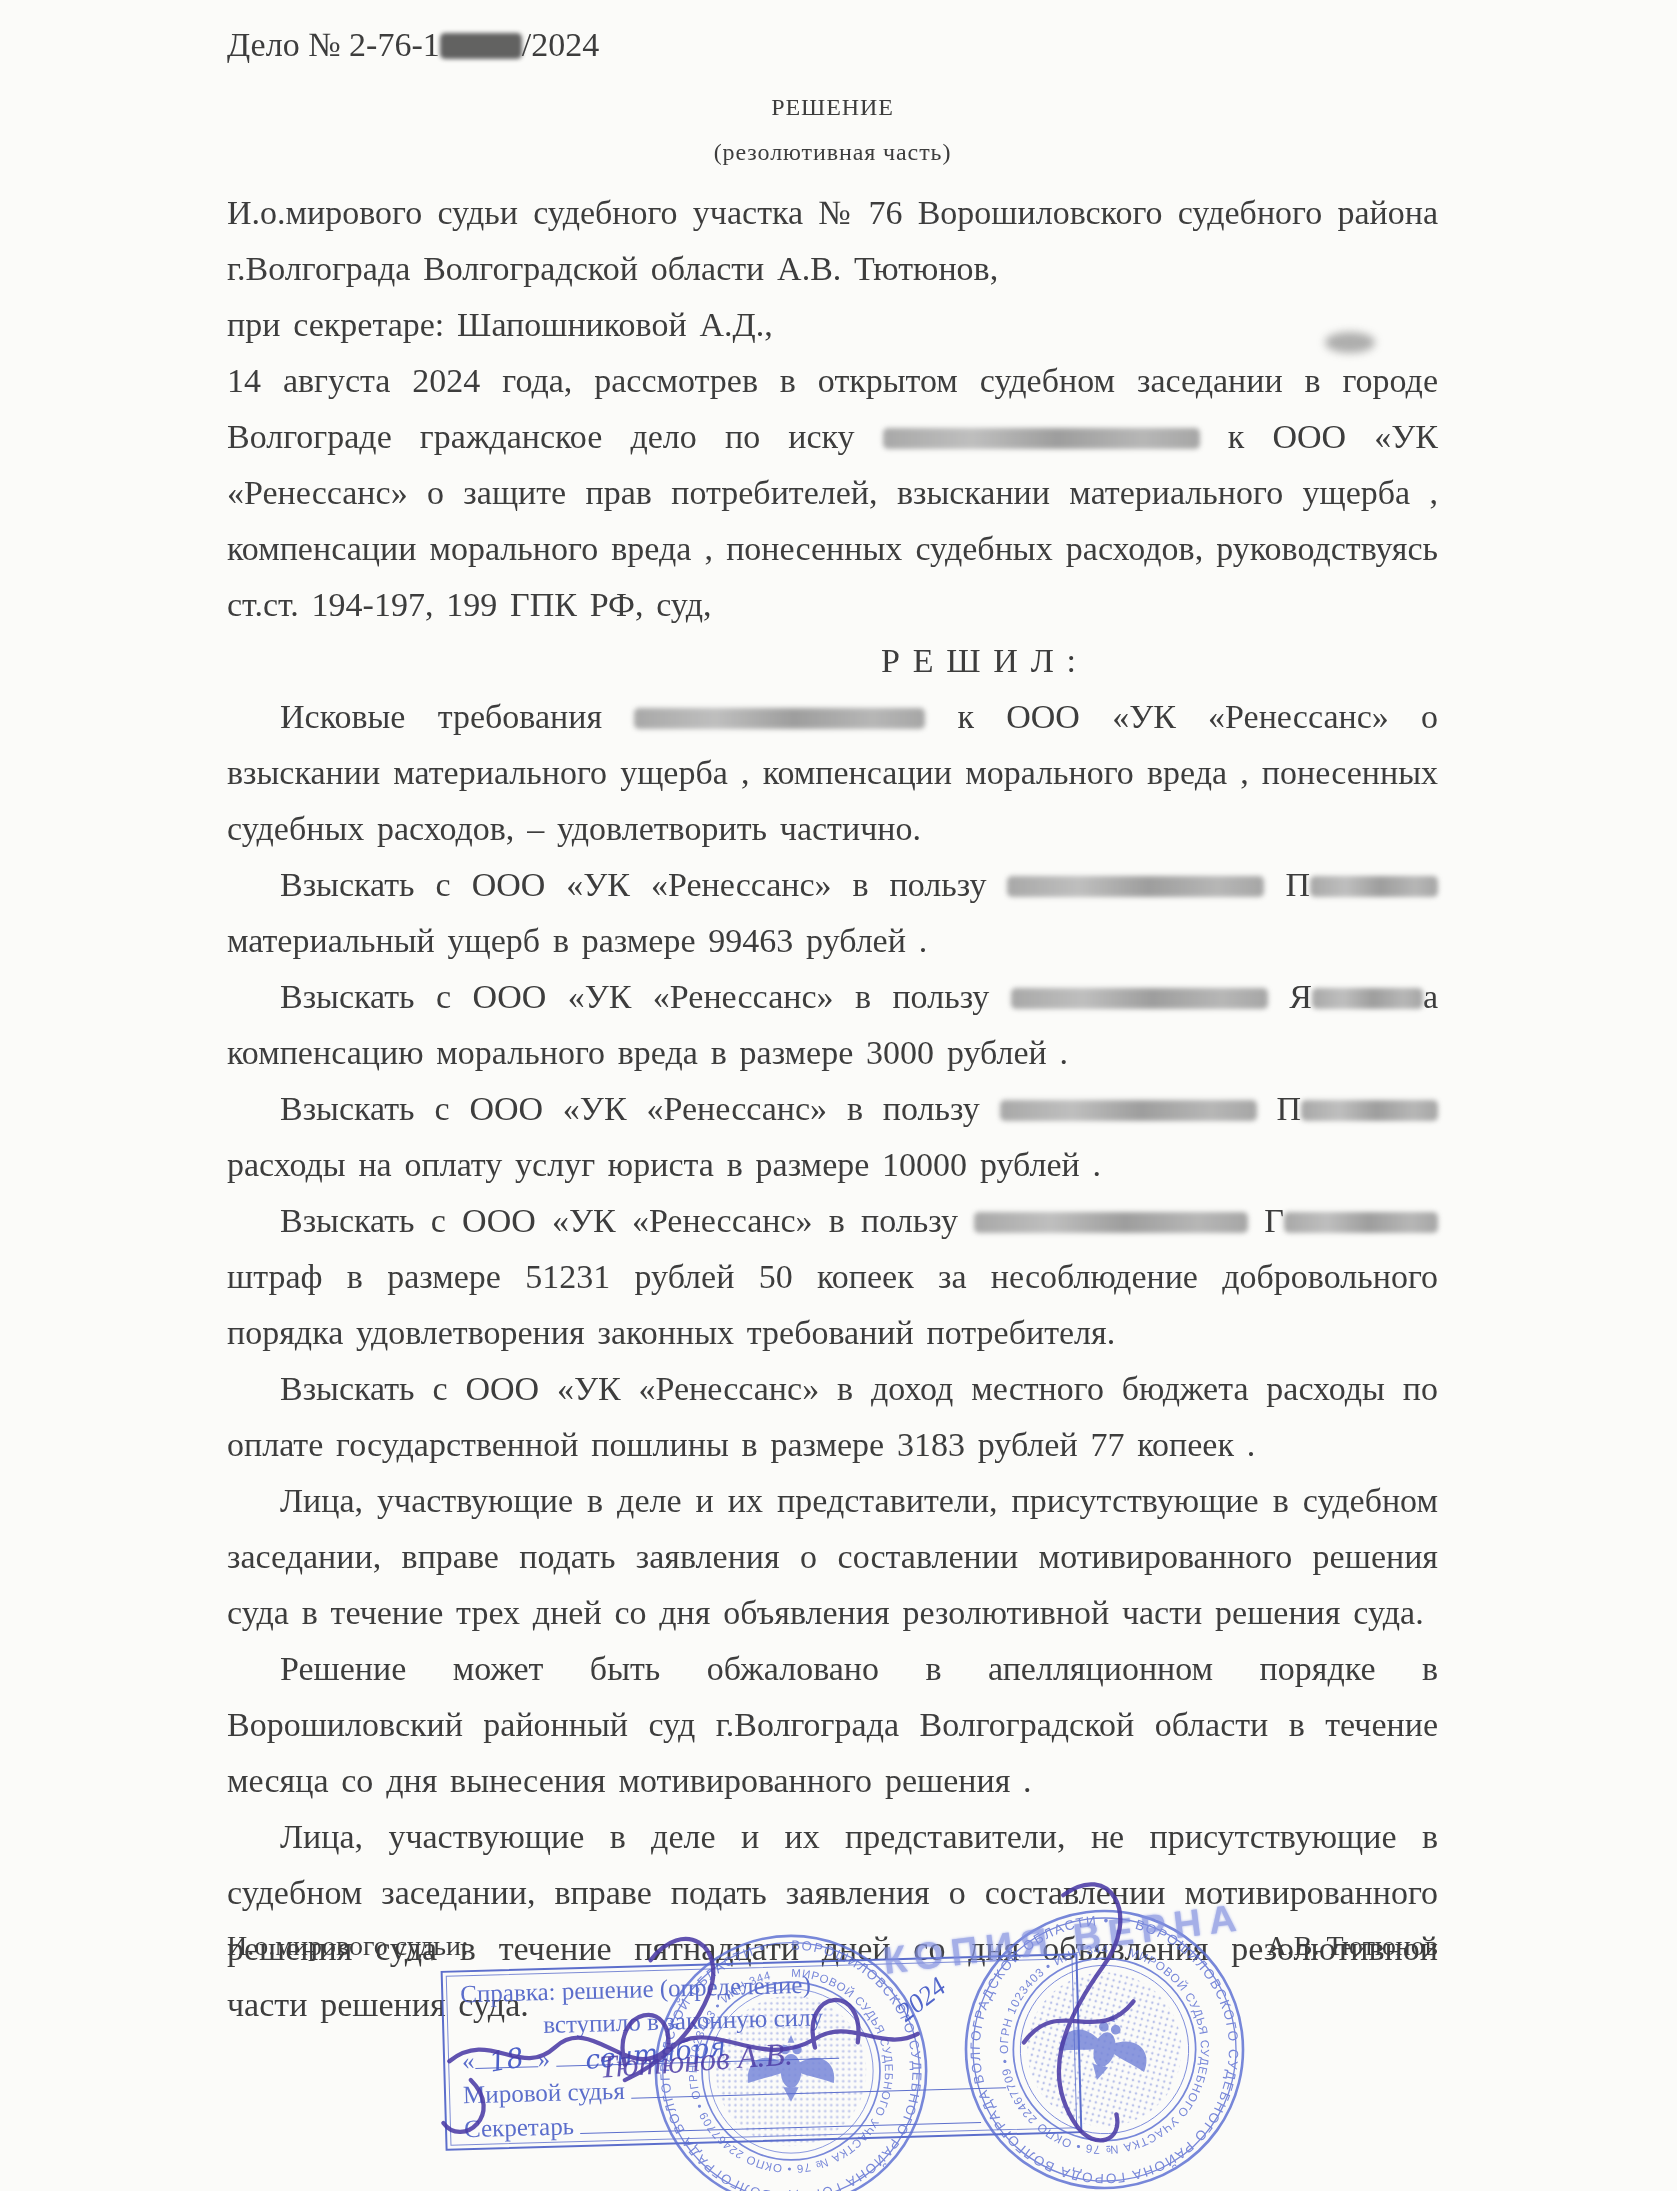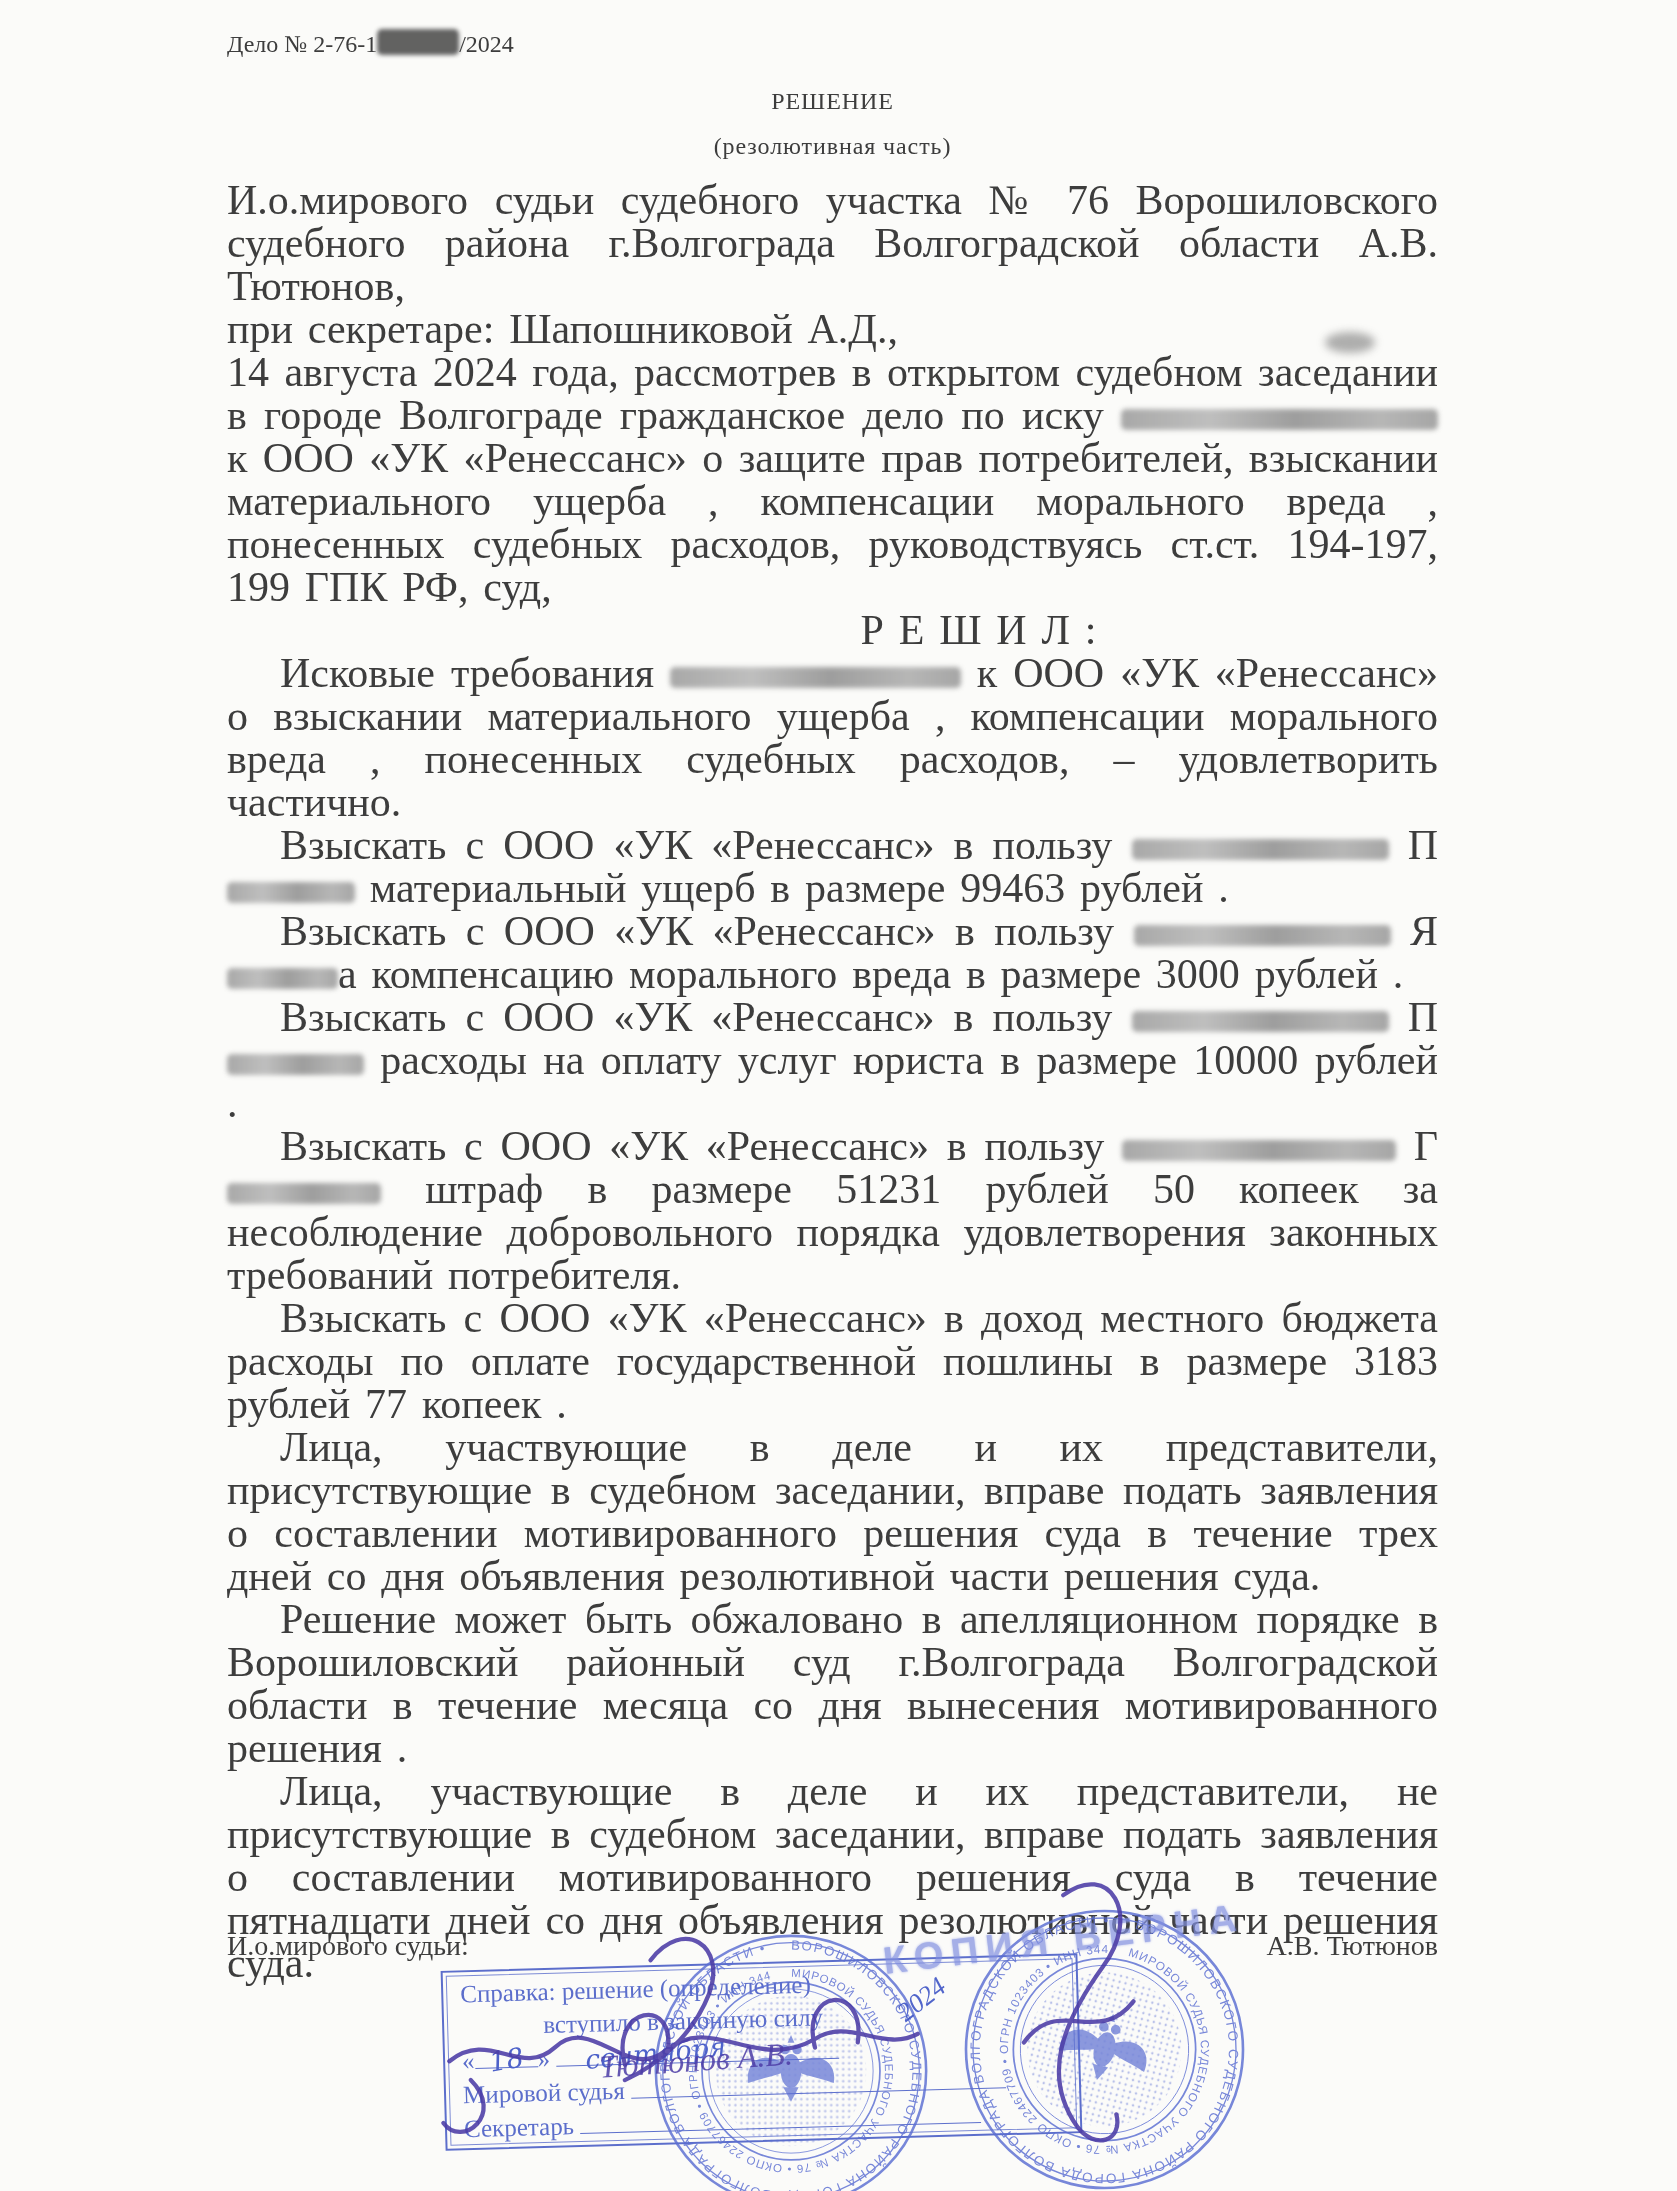--- a/index.html
+++ b/index.html
@@ -7,25 +7,25 @@
     --sig-purple:#4c3ca6; --copy-mark:#8290e0;
   }
   *{margin:0;padding:0;box-sizing:border-box;}
   html,body{background:#e9e9e7;}
   .page{
     position:relative; width:1677px; height:2192px; background:var(--bg);
     font-family:"Liberation Serif","DejaVu Serif",serif; color:var(--ink);
     overflow:hidden;
   }
   .content{ padding:22px 239px 0 227px; }
-  .caseline{ font-size:24px; line-height:45px; margin-bottom:12px; }
+  .caseline{ font-size:34px; line-height:45px; margin-bottom:18px; }
   .title{ text-align:center; font-size:24px; line-height:45px; letter-spacing:0.9px; }
   .docbody{ margin-top:10.3px; }
   .para{
-    font-size:42px; line-height:43px; text-align:justify; word-spacing:4.3px;
+    font-size:34px; line-height:56px; text-align:justify; word-spacing:4.3px;
     text-align-last:left;
   }
   .para.center{ text-align:center; text-align-last:center; transform:translateX(146px); }
   .para.indent{ text-indent:53px; }
   .redact{
     display:inline-block; height:21.4px; border-radius:5.1px;
     background:linear-gradient(90deg,#8d8d8d,#ababab 28%,#7f7f7f 55%,#a0a0a0 82%,#8a8a8a);
     filter:blur(2.6px); opacity:.75; vertical-align:-0.9px;
   }
   .redact.dark{ height:26.5px; background:#4d4d4d; opacity:.88; filter:blur(2.1px); vertical-align:-3.4px; }

